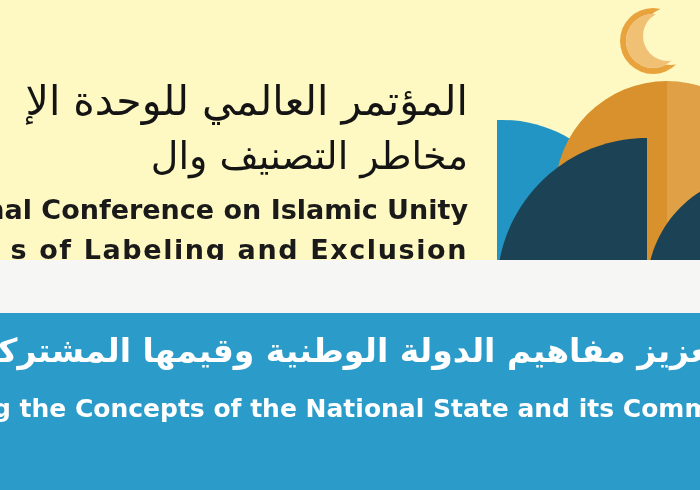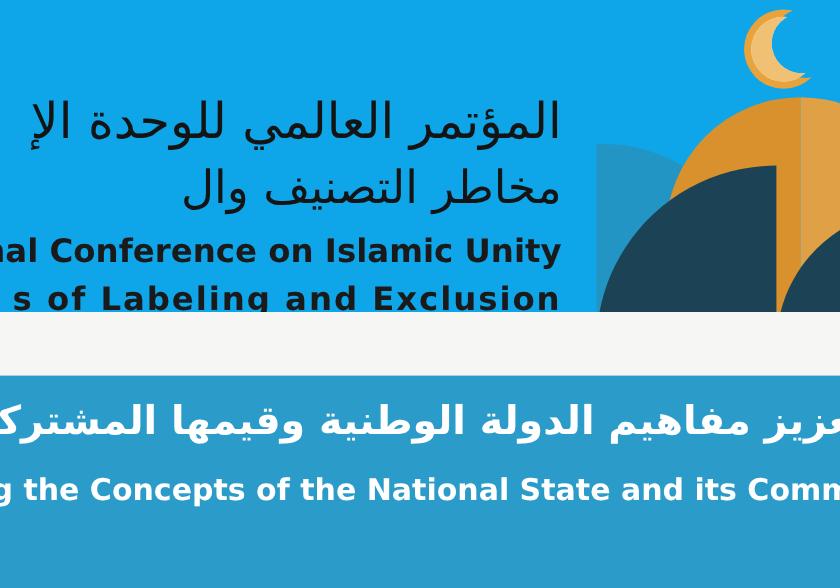--- a/index.html
+++ b/index.html
@@ -16,21 +16,21 @@
     font-family: "DejaVu Sans", "Liberation Sans", sans-serif;
   }
 
   
   #header-area {
     position: absolute;
     left: 0;
     top: 0;
     width: 700px;
     height: 260px;
-    background: #0ea5e9;
+    background: #fef9c3;
     overflow: hidden;
   }
 
   
   #title-block {
     position: absolute;
     right: 232px;
     top: 74px;
     width: 700px;
     text-align: right;

